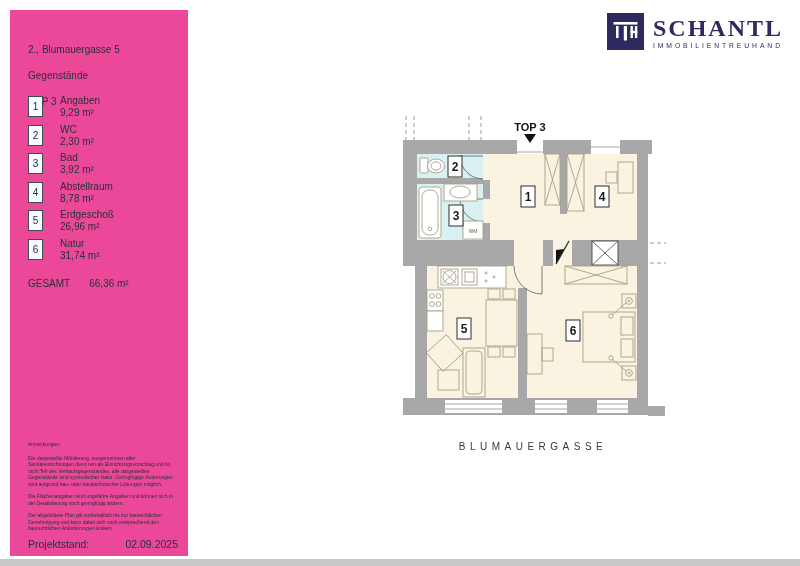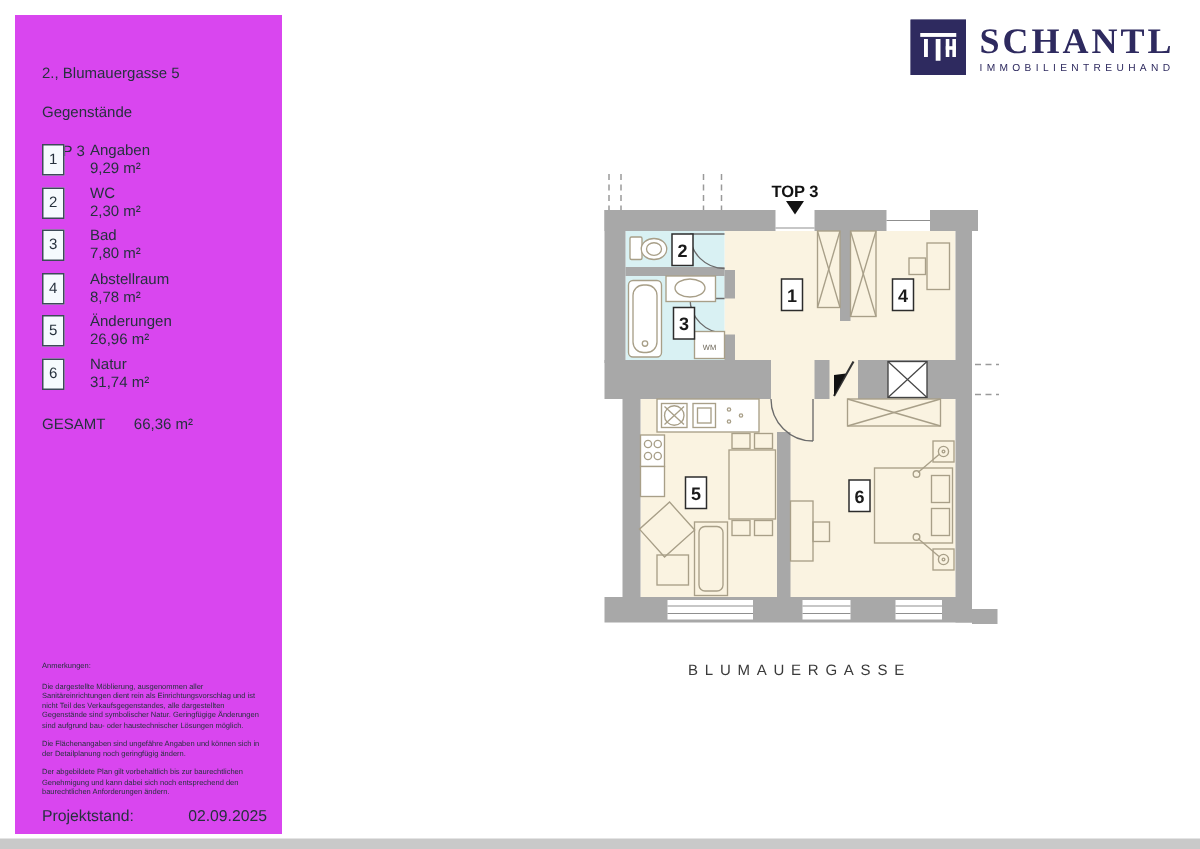--- a/index.html
+++ b/index.html
@@ -5,21 +5,21 @@
   html,body{margin:0;padding:0;}
   body{
     width:800px;height:566px;position:relative;overflow:hidden;
     background:#ffffff;
     font-family:"Liberation Sans", sans-serif;
     color:#26313d;
   }
   
   .sidebar{
     position:absolute;left:10px;top:10px;width:178px;height:546px;
-    background:#d946ef;
+    background:#ec4899;
   }
   .addr{position:absolute;left:18px;top:20px;font-size:10px;line-height:13px;white-space:pre-line;}
   .room{position:absolute;left:18px;width:150px;}
   .numbox{
     position:absolute;left:0;top:1px;width:13px;height:19px;
     background:#f5fafe;border:1px solid #3d4a58;
     display:flex;align-items:center;justify-content:center;
     font-size:10px;
   }
   .rl{margin-left:32px;font-size:10px;line-height:12px;}
@@ -75,34 +75,34 @@
     <span class="numbox">2</span>
     <div class="rl">
         <div>WC</div>
         <div>2,30 m²</div>
       </div>
   </div>
   <div class="room" style="top:142px">
     <span class="numbox">3</span>
     <div class="rl">
         <div>Bad</div>
-        <div>7,80 m²</div>
+        <div>3,92 m²</div>
       </div>
   </div>
   <div class="room" style="top:171px">
     <span class="numbox">4</span>
     <div class="rl">
         <div>Abstellraum</div>
         <div>8,78 m²</div>
       </div>
   </div>
   <div class="room" style="top:199px">
     <span class="numbox">5</span>
     <div class="rl">
-        <div>Änderungen</div>
+        <div>Erdgeschoß</div>
         <div>26,96 m²</div>
       </div>
   </div>
   <div class="room" style="top:228px">
     <span class="numbox">6</span>
     <div class="rl">
         <div>Natur</div>
         <div>31,74 m²</div>
       </div>
   </div>

